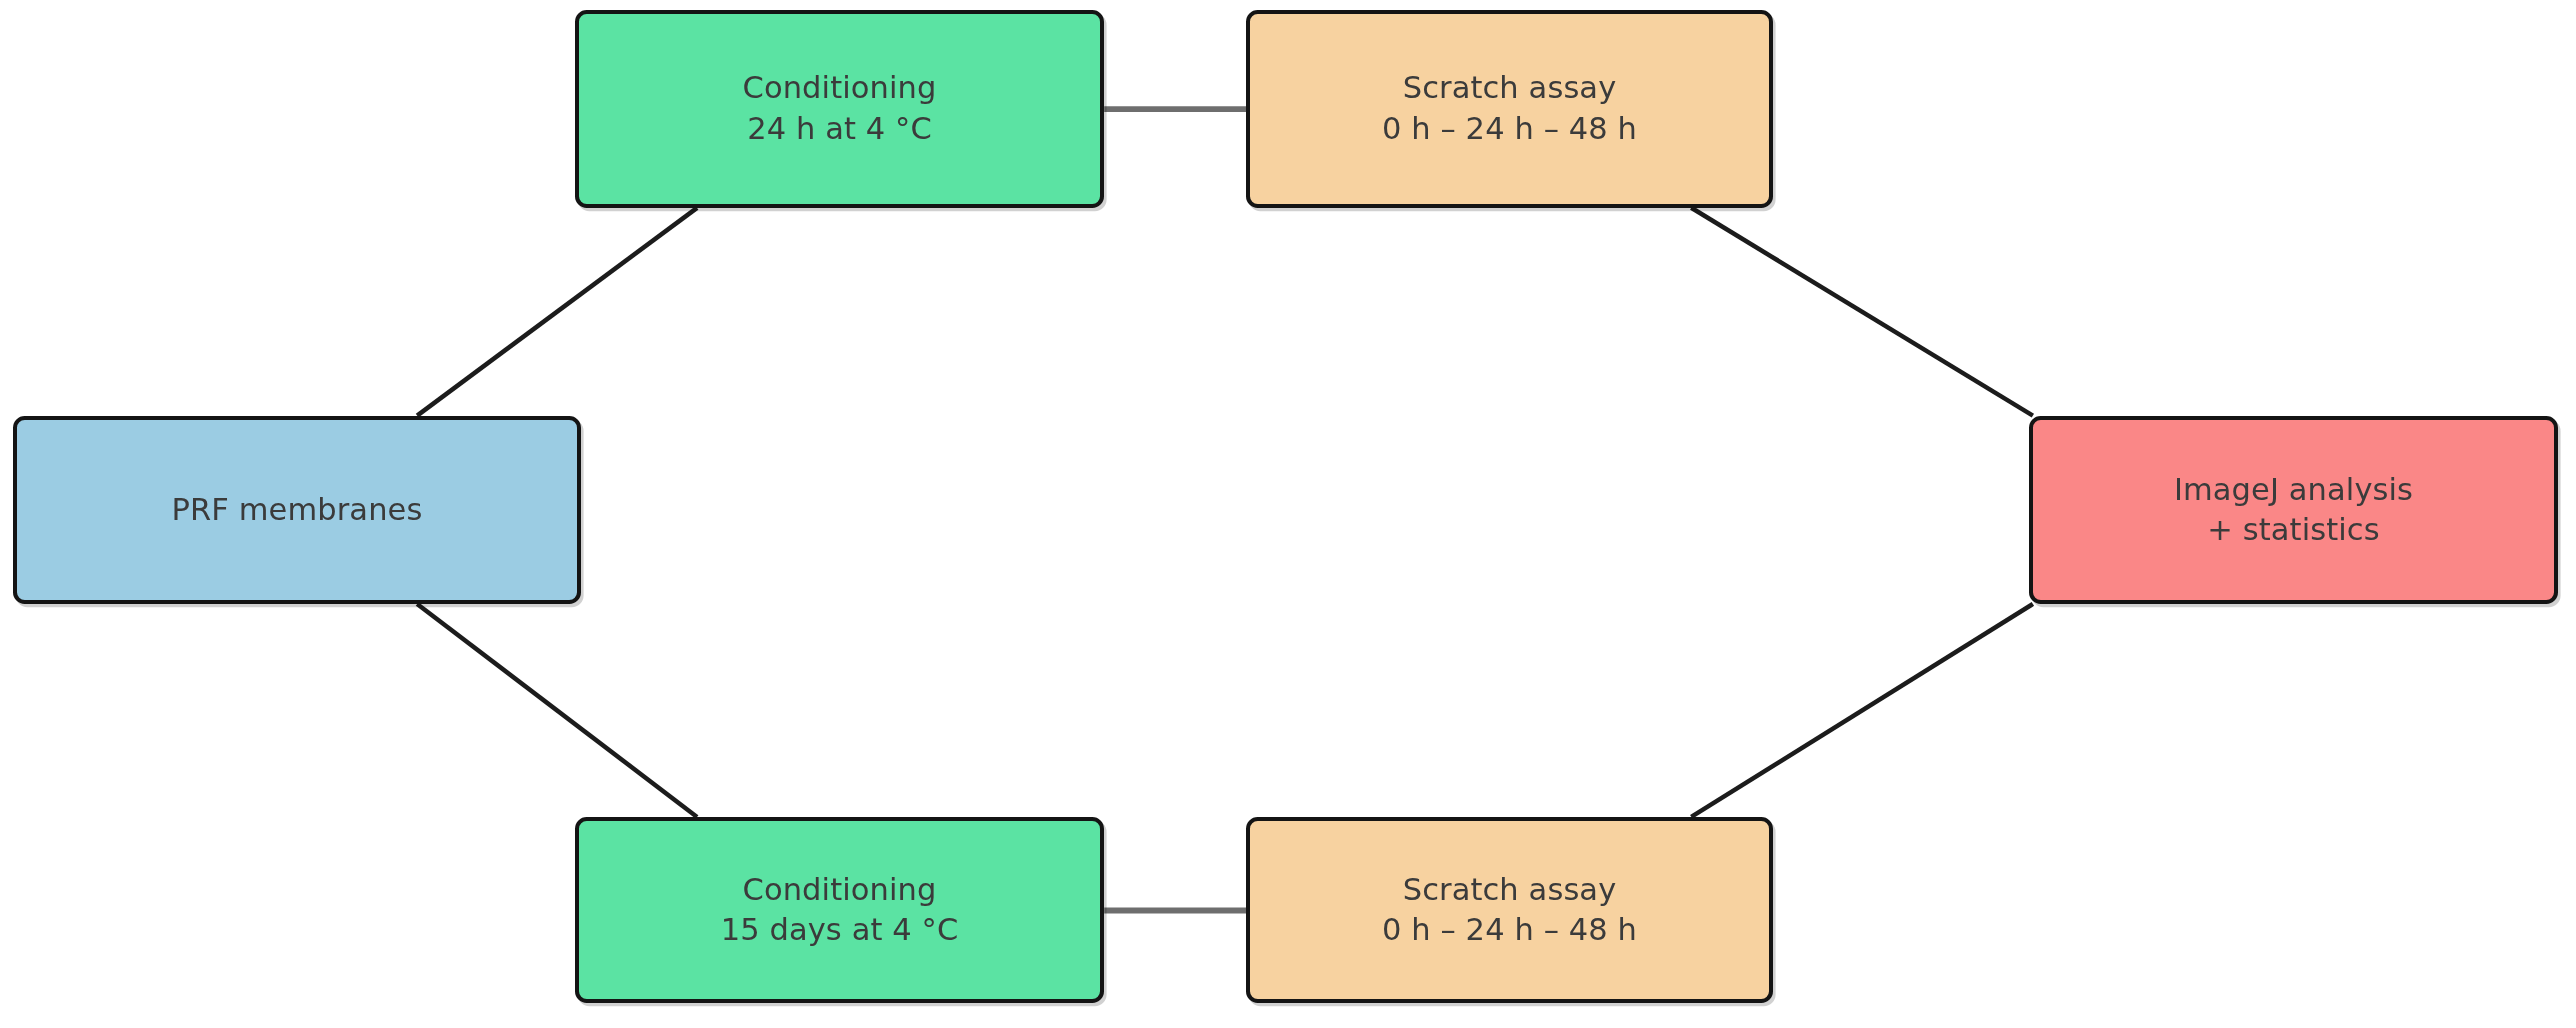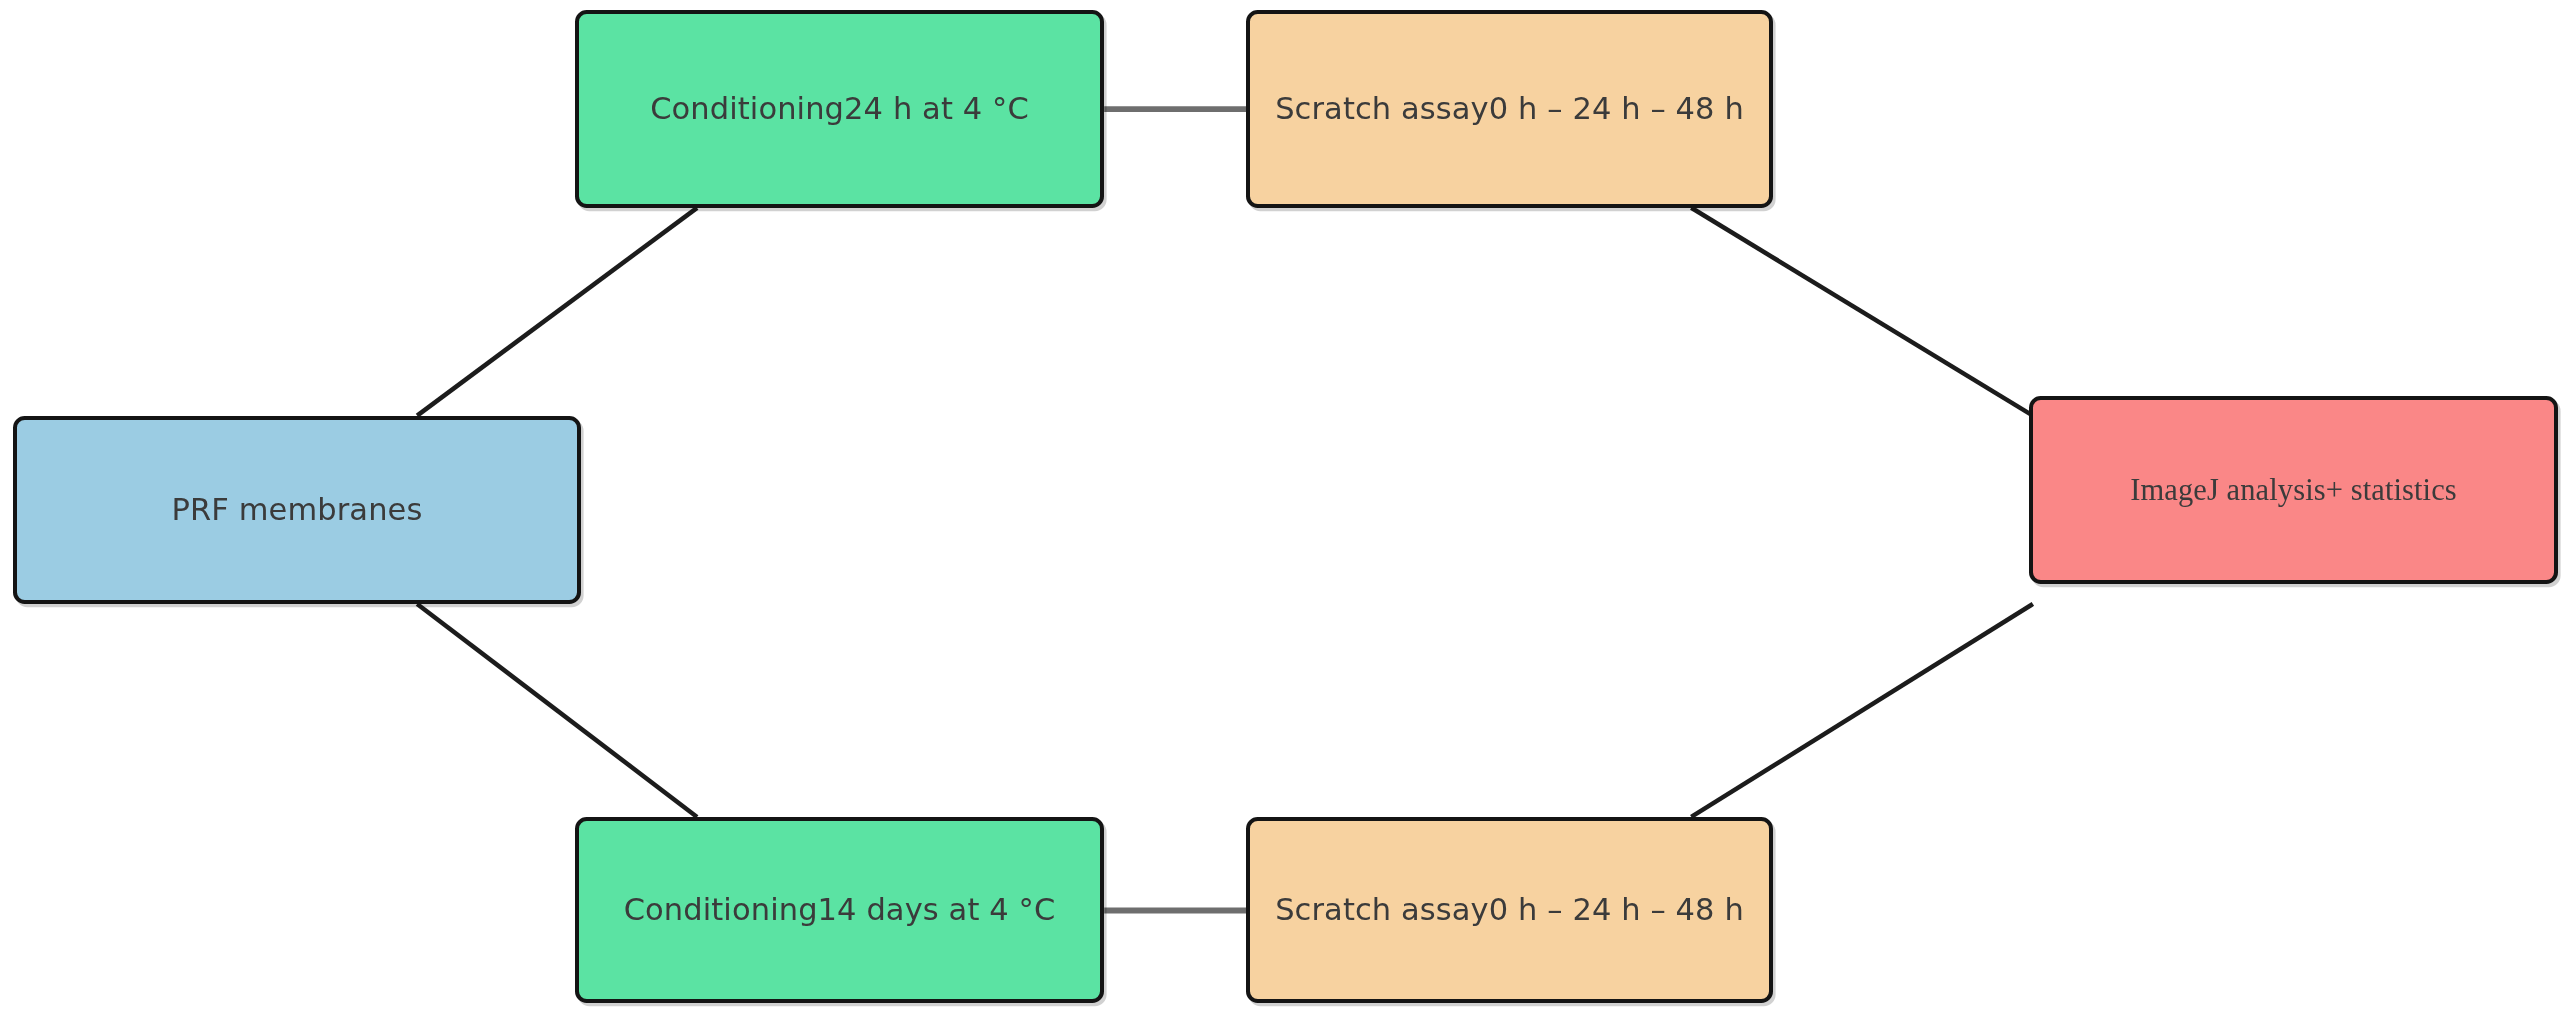--- a/index.html
+++ b/index.html
@@ -23,21 +23,21 @@
     width: 2576px;
     height: 1028px;
     pointer-events: none;
   }
   .node {
     position: absolute;
     box-sizing: border-box;
     border: 4.5px solid #141414;
     border-radius: 11.7px;
     display: flex;
-    flex-direction: row;
+    flex-direction: column;
     align-items: center;
     justify-content: center;
     text-align: center;
     color: #3b3b3b;
     font-size: 30.5px;
     line-height: 1.32;
     letter-spacing: 0.1px;
     z-index: 2;
     box-shadow: 2.6px 3.2px 0 rgba(0,0,0,0.18);
   }
@@ -54,21 +54,21 @@
   #node-assay-top {
     left: 1246px; top: 9.7px;  width: 527px;  height: 198px;
   }
   #node-cond-14d {
     left: 575px; top: 817px; width: 529px;  height: 186px;
   }
   #node-assay-bottom {
     left: 1246px; top: 817px; width: 527px; height: 186px;
   }
   #node-analysis {
-    left: 2029px; top: 396px;  width: 529px; height: 188px; font-family: Liberation Serif, serif;
+    left: 2029px; top: 416px;  width: 529px; height: 188px;
   }
 </style>
 </head>
 <body>
 
 <div id="stage" style="background-color: rgb(255, 255, 255);">
 
   <svg id="edges" viewBox="0 0 3966 1583" xmlns="http://www.w3.org/2000/svg">
 
     <line x1="642" y1="640" x2="1073" y2="320" stroke="#1c1c1c" stroke-width="7" stroke-linecap="butt"></line>
@@ -93,21 +93,21 @@
     <span class="line2">24 h at 4 °C</span>
   </div>
 
   <div class="node" id="node-assay-top" style="background-color: rgb(247, 210, 160); border-color: rgb(20, 20, 20); color: rgb(59, 59, 59);">
     <span class="line1">Scratch assay</span>
     <span class="line2">0 h – 24 h – 48 h</span>
   </div>
 
   <div class="node" id="node-cond-14d" style="background-color: rgb(91, 227, 163); border-color: rgb(20, 20, 20); color: rgb(59, 59, 59);">
     <span class="line1">Conditioning</span>
-    <span class="line2">14 days at 4 °C</span>
+    <span class="line2">15 days at 4 °C</span>
   </div>
 
   <div class="node" id="node-assay-bottom" style="background-color: rgb(247, 210, 160); border-color: rgb(20, 20, 20); color: rgb(59, 59, 59);">
     <span class="line1">Scratch assay</span>
     <span class="line2">0 h – 24 h – 48 h</span>
   </div>
 
   <div class="node" id="node-analysis" style="background-color: rgb(250, 135, 135); border-color: rgb(20, 20, 20); color: rgb(59, 59, 59);">
     <span class="line1">ImageJ analysis</span>
     <span class="line2">+ statistics</span>

